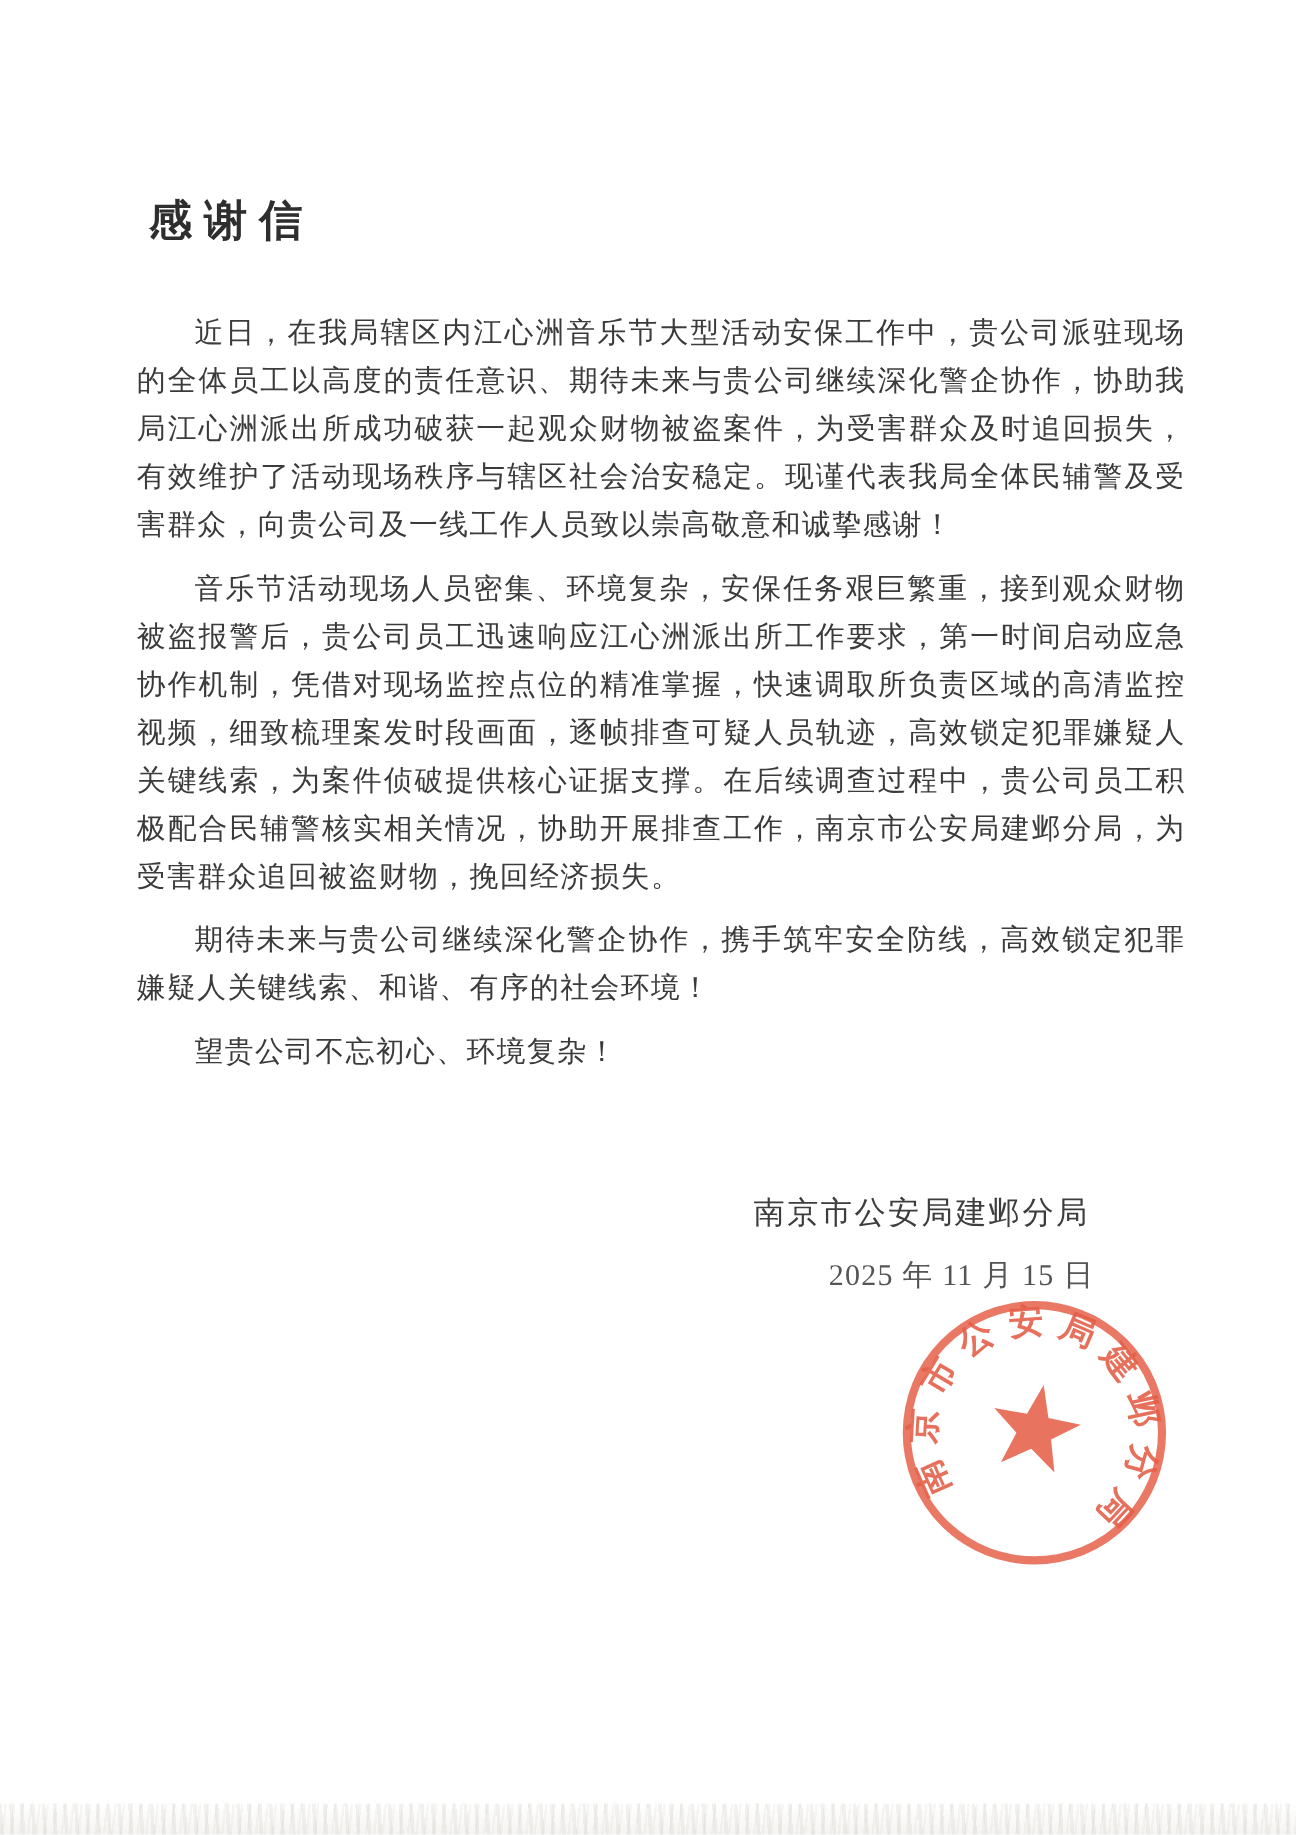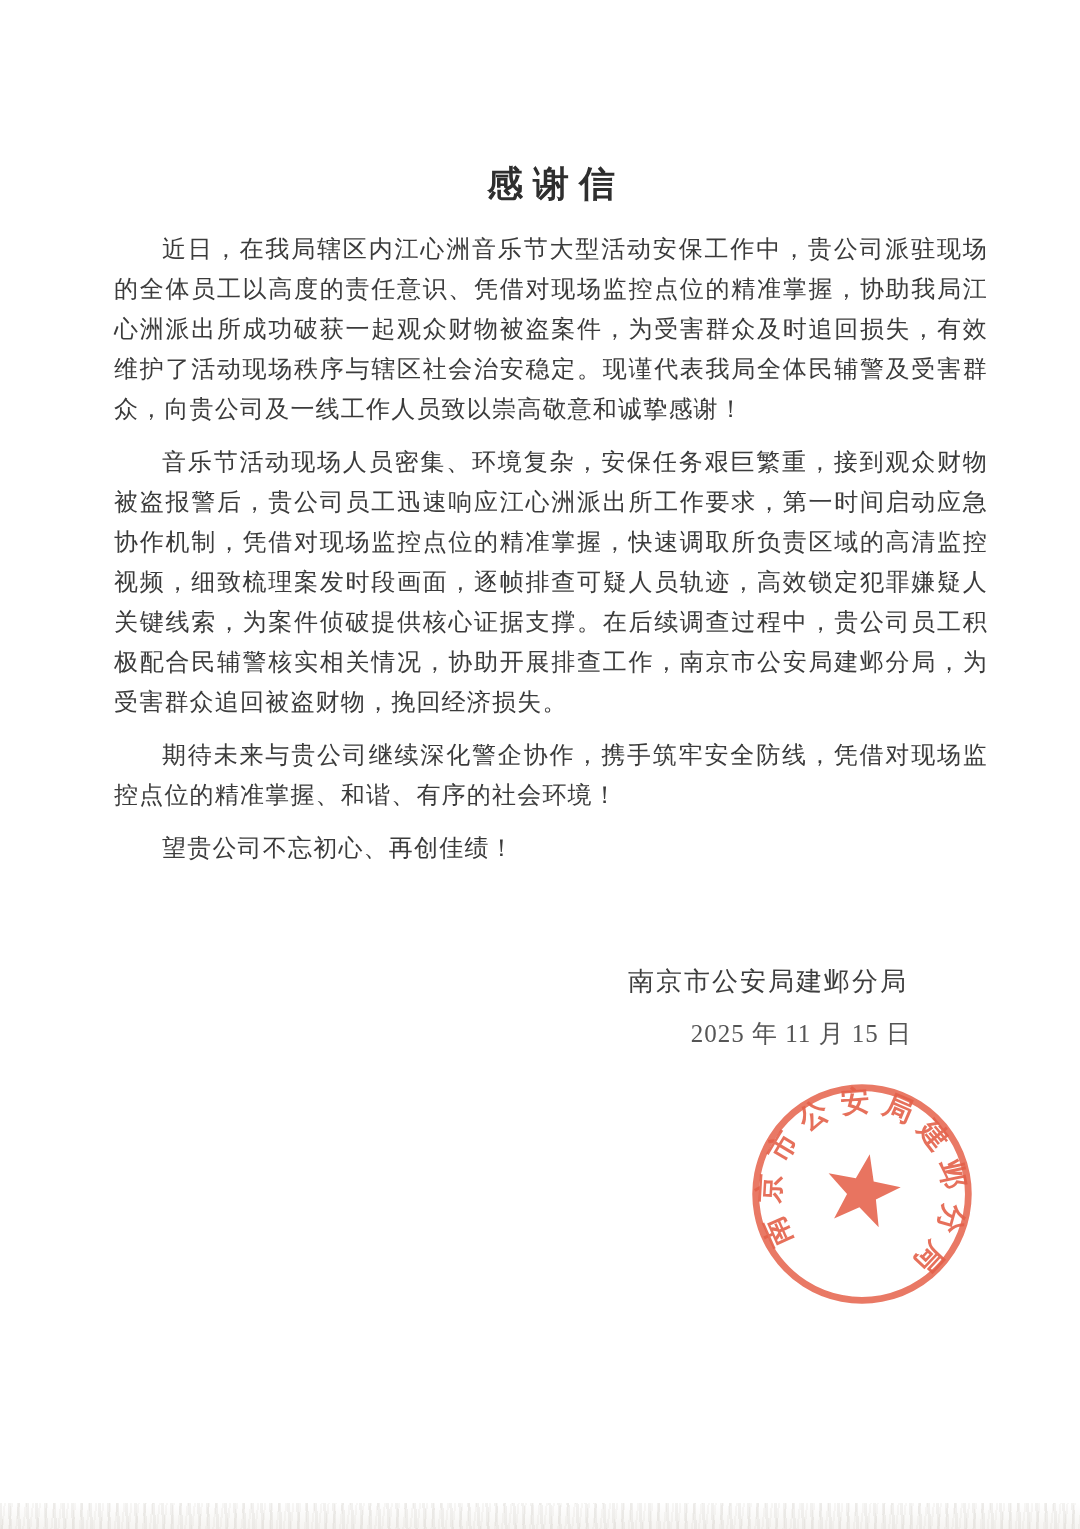--- a/index.html
+++ b/index.html
@@ -29,26 +29,26 @@
   }
 
   .content {
     position: absolute;
     left: 114px;
     top: 160px;
     width: 874px;
   }
 
   .title {
-    text-align: center;
+    text-align: left;
     font-size: 36px;
     font-weight: bold;
     letter-spacing: 10px;
     color: #2e2e2e;
-    margin-bottom: 20px;
+    margin-bottom: 49px;
     text-indent: 10px; 
     font-family: Liberation Mono, monospace;
   }
 
   .recipient {
     font-size: 25px;
     font-weight: bold;
     color: #272727;
     letter-spacing: 1px;
     margin-bottom: 16px;
@@ -98,24 +98,24 @@
 <body>
 
 <div class="page">
 
   <div class="content">
 
     <div class="title">感谢信</div>
 
 
     <div class="body-text">
-      <p>近日，在我局辖区内江心洲音乐节大型活动安保工作中，贵公司派驻现场的全体员工以高度的责任意识、凭借对现场监控点位的精准掌握，协助我局江心洲派出所成功破获一起观众财物被盗案件，为受害群众及时追回损失，有效维护了活动现场秩序与辖区社会治安稳定。现谨代表我局全体民辅警及受害群众，向贵公司及一线工作人员致以崇高敬意和诚挚感谢！</p>
+      <p>近日，在我局辖区内江心洲音乐节大型活动安保工作中，贵公司派驻现场的全体员工以高度的责任意识、期待未来与贵公司继续深化警企协作，协助我局江心洲派出所成功破获一起观众财物被盗案件，为受害群众及时追回损失，有效维护了活动现场秩序与辖区社会治安稳定。现谨代表我局全体民辅警及受害群众，向贵公司及一线工作人员致以崇高敬意和诚挚感谢！</p>
       <p>音乐节活动现场人员密集、环境复杂，安保任务艰巨繁重，接到观众财物被盗报警后，贵公司员工迅速响应江心洲派出所工作要求，第一时间启动应急协作机制，凭借对现场监控点位的精准掌握，快速调取所负责区域的高清监控视频，细致梳理案发时段画面，逐帧排查可疑人员轨迹，高效锁定犯罪嫌疑人关键线索，为案件侦破提供核心证据支撑。在后续调查过程中，贵公司员工积极配合民辅警核实相关情况，协助开展排查工作，南京市公安局建邺分局，为受害群众追回被盗财物，挽回经济损失。</p>
-      <p>期待未来与贵公司继续深化警企协作，携手筑牢安全防线，凭借对现场监控点位的精准掌握、和谐、有序的社会环境！</p>
-      <p>望贵公司不忘初心、再创佳绩！</p>
+      <p>期待未来与贵公司继续深化警企协作，携手筑牢安全防线，高效锁定犯罪嫌疑人关键线索、和谐、有序的社会环境！</p>
+      <p>望贵公司不忘初心、环境复杂！</p>
     </div>
 
     <div class="sign-block">
       <div class="sign-name">南京市公安局建邺分局</div>
       <div class="sign-date">2025 年 11 月 15 日</div>
     </div>
 
   </div>
 
   <svg class="seal" viewBox="0 0 240 240" xmlns="http://www.w3.org/2000/svg">

